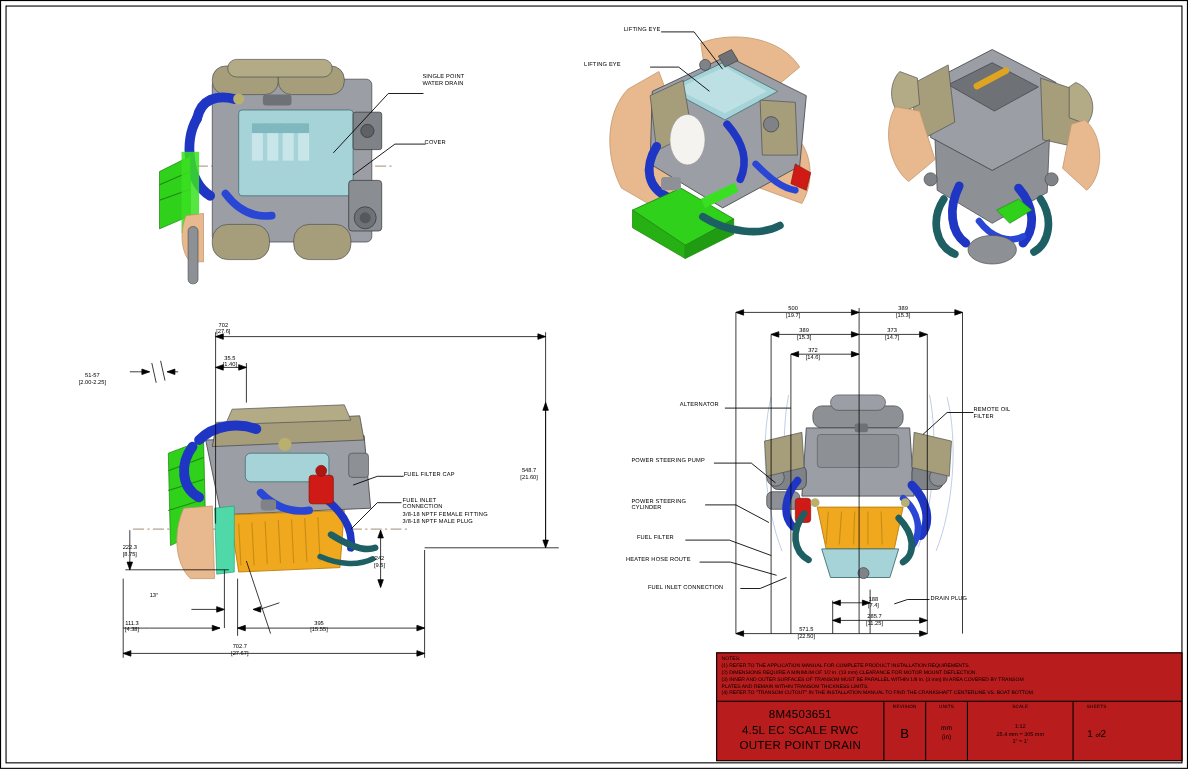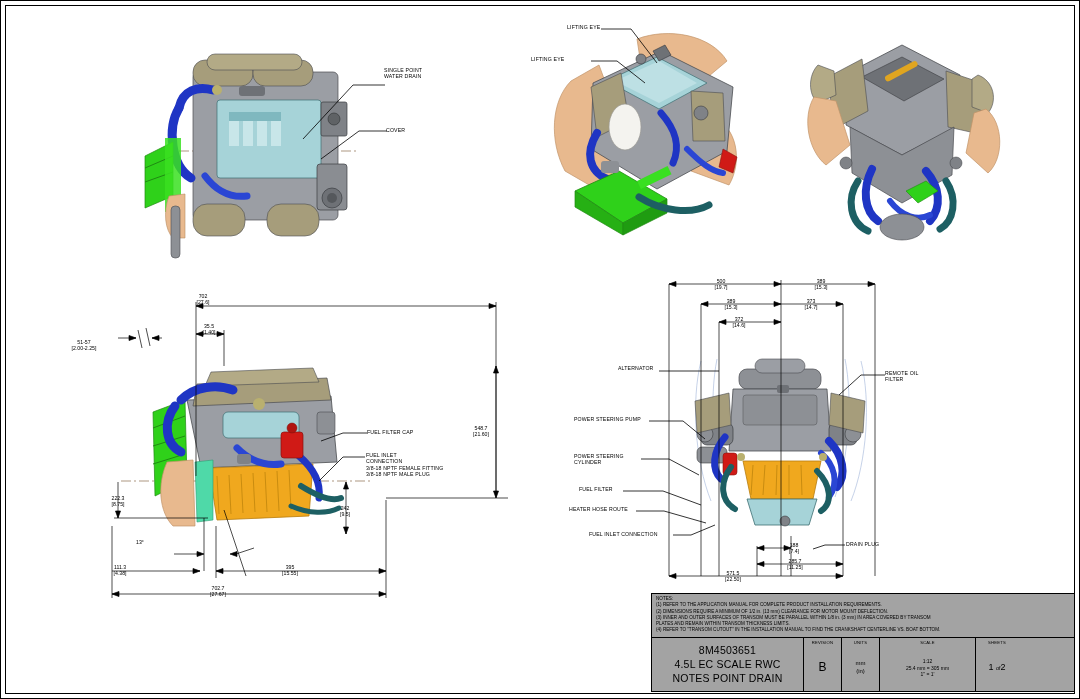--- a/index.html
+++ b/index.html
@@ -5,21 +5,21 @@
   html,body{margin:0;padding:0;background:#ffffff;}
   body{width:1080px;height:699px;position:relative;overflow:hidden;
        font-family:"Liberation Sans", sans-serif;color:#000;}
   .sheet{position:absolute;inset:0;border:1px solid #000;box-sizing:border-box;}
   .inner-border{position:absolute;left:4px;top:4px;right:4px;bottom:4px;border:1px solid #000;box-sizing:border-box;}
   .abs{position:absolute;}
   .lbl{font-size:5.2px;line-height:6.4px;letter-spacing:.15px;white-space:pre;}
   .dim{font-size:5.2px;line-height:6.2px;text-align:center;white-space:pre;}
   svg{display:block;overflow:visible;}
   
-  .tb{position:absolute;left:650px;top:592px;width:424px;height:99px;border:1.6px solid #000;box-sizing:border-box;background:#a3a3a3;}
+  .tb{position:absolute;left:650px;top:592px;width:424px;height:99px;border:1.6px solid #000;box-sizing:border-box;background:#b91c1c;}
   .notes{position:absolute;left:0;top:0;right:0;height:44px;box-sizing:border-box;padding:2px 4px;border-bottom:1.6px solid #000;}
   .notes div{font-size:4.6px;line-height:6.3px;white-space:nowrap;}
   .tbrow{position:absolute;left:0;top:44px;right:0;bottom:0;display:flex;}
   .cell{border-right:1.5px solid #000;box-sizing:border-box;display:flex;flex-direction:column;align-items:center;justify-content:center;}
   .cell:last-child{border-right:none;}
   .cellhdr{font-size:4.2px;letter-spacing:.2px;position:absolute;top:2px;left:0;right:0;text-align:center;}
   .c-main{width:152px;justify-content:center;gap:1px;}
   .c-main div{font-size:10.5px;line-height:13px;letter-spacing:.2px;}
   .c-rev{width:38px;position:relative;}
   .c-rev .v{font-size:12px;margin-top:5px;}
@@ -459,21 +459,21 @@
     <div>(1) REFER TO THE APPLICATION MANUAL FOR COMPLETE PRODUCT INSTALLATION REQUIREMENTS.</div>
     <div>(2) DIMENSIONS REQUIRE A MINIMUM OF 1/2 in. (13 mm) CLEARANCE FOR MOTOR MOUNT DEFLECTION.</div>
     <div>(3) INNER AND OUTER SURFACES OF TRANSOM MUST BE PARALLEL WITHIN 1/8 in. (3 mm)  IN AREA COVERED BY TRANSOM</div>
     <div>      PLATES AND REMAIN WITHIN TRANSOM THICKNESS LIMITS.</div>
     <div>(4) REFER TO "TRANSOM CUTOUT" IN THE INSTALLATION MANUAL TO FIND THE CRANKSHAFT CENTERLINE VS. BOAT BOTTOM.</div>
   </div>
   <div class="tbrow">
     <div class="cell c-main">
       <div>8M4503651</div>
       <div>4.5L EC SCALE RWC</div>
-      <div>NOTES POINT DRAIN</div>
+      <div>OUTER POINT DRAIN</div>
     </div>
     <div class="cell c-rev">
       <div class="cellhdr">REVISION</div>
       <div class="v">B</div>
     </div>
     <div class="cell c-units">
       <div class="cellhdr">UNITS</div>
       <div class="v">mm</div>
       <div class="v" style="margin-top:0">(in)</div>
     </div>

